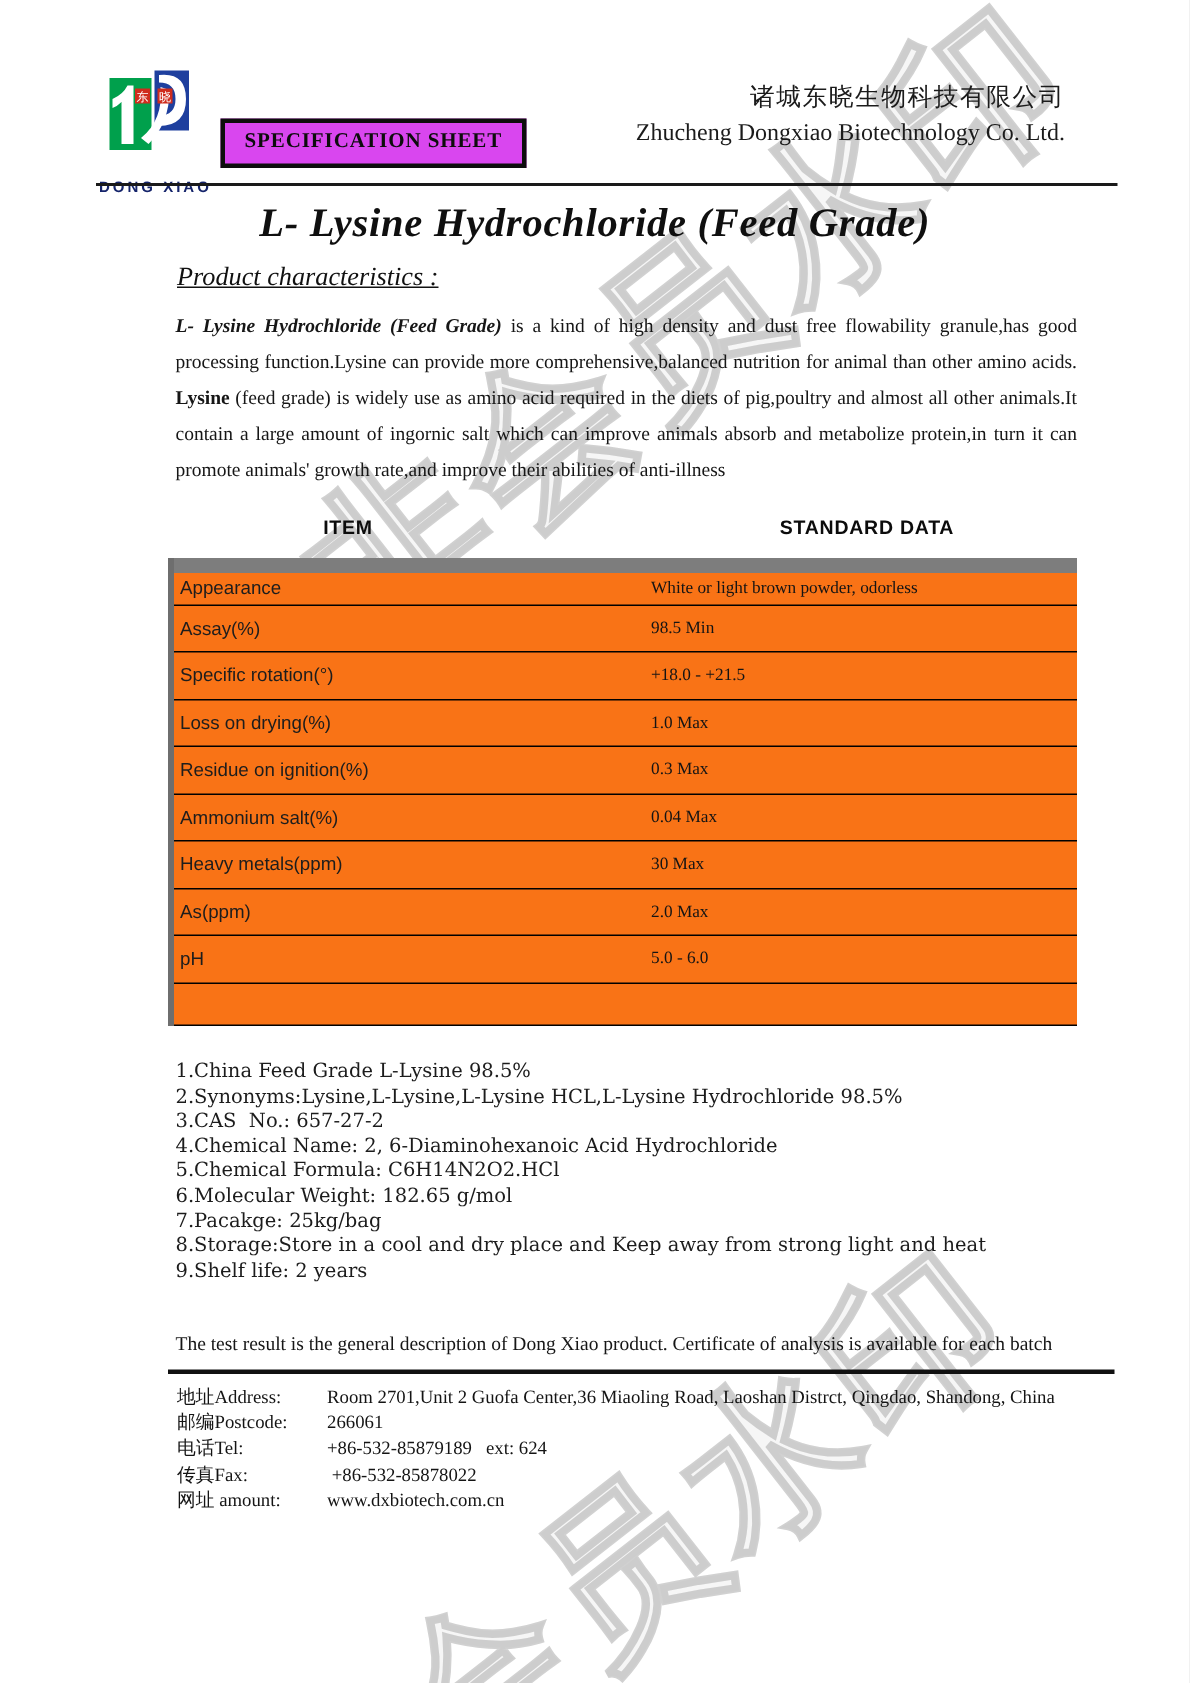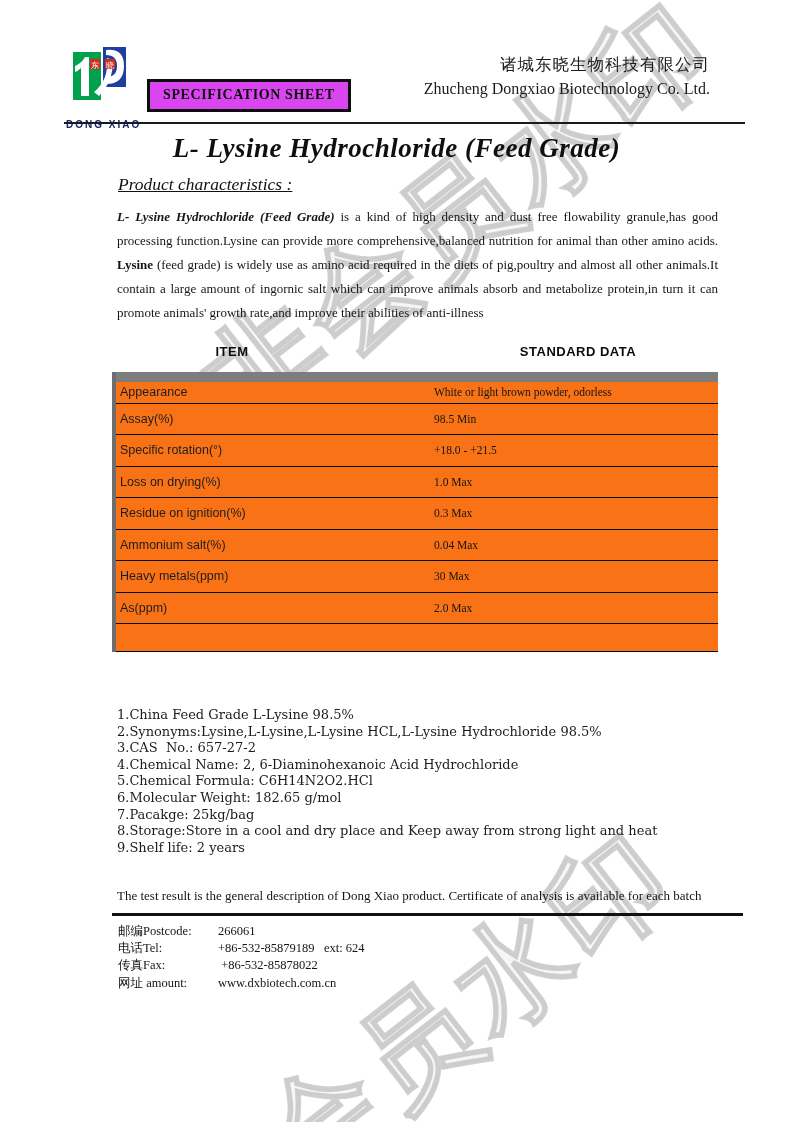--- a/index.html
+++ b/index.html
@@ -152,20 +152,24 @@
         <div class="tval">0.04 Max</div>
       </div>
       <div class="trow">
         <div class="titem">Heavy metals(ppm)</div>
         <div class="tval">30 Max</div>
       </div>
       <div class="trow">
         <div class="titem">As(ppm)</div>
         <div class="tval">2.0 Max</div>
       </div>
+      <div class="trow">
+        <div class="titem">pH</div>
+        <div class="tval">5.0 - 6.0</div>
+      </div>
       <div class="trow empty">
         <div class="titem"></div>
         <div class="tval"></div>
       </div>
     </div>
 
     <div class="info-list">
       <div>1.China Feed Grade L-Lysine 98.5%</div>
       <div>2.Synonyms:Lysine,L-Lysine,L-Lysine HCL,L-Lysine Hydrochloride 98.5%</div>
       <div>3.CAS &nbsp;No.: 657-27-2</div>
@@ -175,20 +179,24 @@
       <div>7.Pacakge: 25kg/bag</div>
       <div>8.Storage:Store in a cool and dry place and Keep away from strong light and heat</div>
       <div>9.Shelf life: 2 years</div>
     </div>
 
     <div class="note">The test result is the general description of Dong Xiao product. Certificate of analysis is available for each batch</div>
     <div class="foot-rule"></div>
 
     <div class="footer">
       <div class="f-row">
+        <div class="f-label">地址Address:</div>
+        <div class="f-value">Room 2701,Unit 2 Guofa Center,36 Miaoling Road, Laoshan Distrct, Qingdao, Shandong, China</div>
+      </div>
+      <div class="f-row">
         <div class="f-label">邮编Postcode:</div>
         <div class="f-value">266061</div>
       </div>
       <div class="f-row">
         <div class="f-label">电话Tel:</div>
         <div class="f-value">+86-532-85879189 &nbsp;&nbsp;ext: 624</div>
       </div>
       <div class="f-row">
         <div class="f-label">传真Fax:</div>
         <div class="f-value">&nbsp;+86-532-85878022</div>

